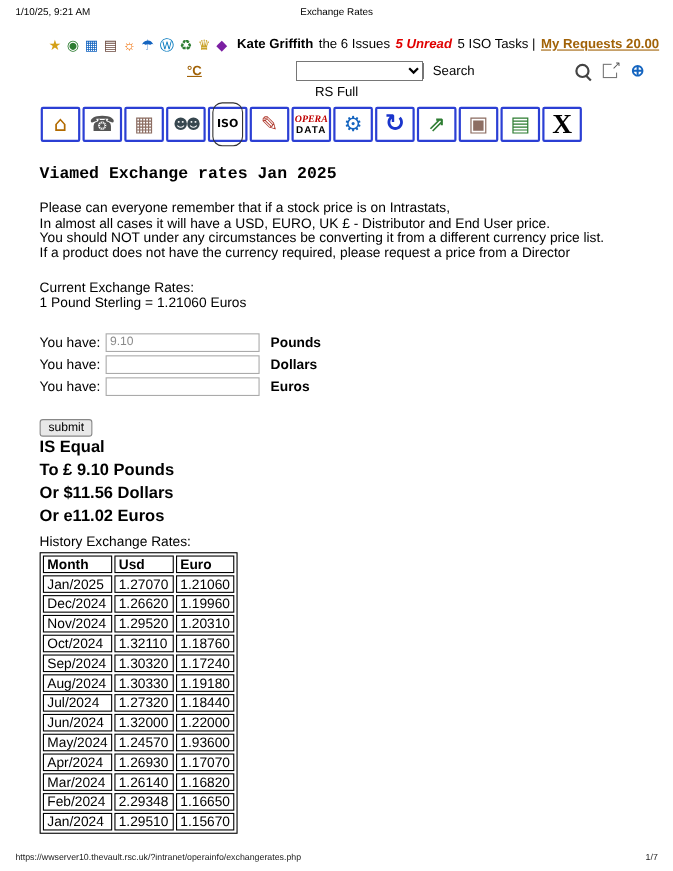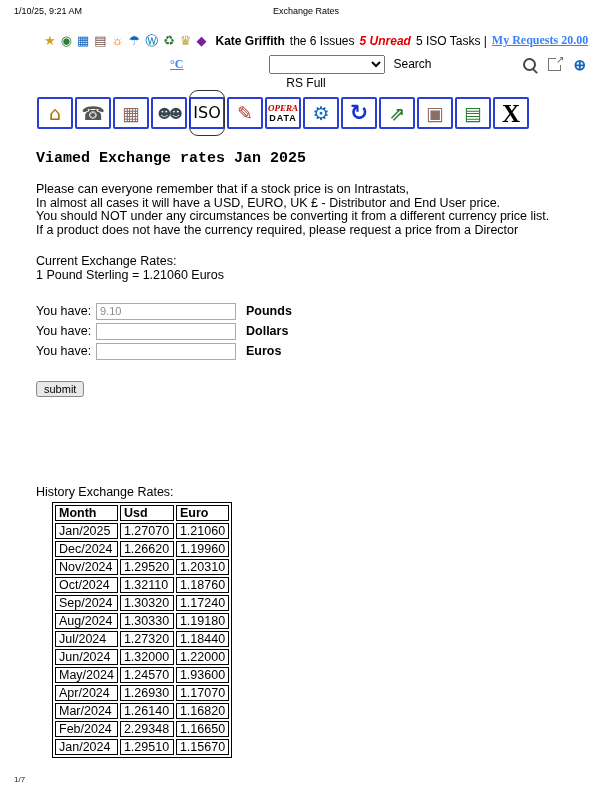--- a/index.html
+++ b/index.html
@@ -17,21 +17,21 @@
   .print-footer{position:absolute;bottom:8px;left:14px;right:14px;display:flex;justify-content:space-between;font-size:8px;color:#222;}
 
   
   .topbar{position:absolute;top:33px;left:44px;right:10px;font-size:12px;display:flex;align-items:center;gap:5px;white-space:nowrap;}
   .topbar .ti{font-size:13px;line-height:1;}
   .ti.c0{color:#d4a017}.ti.c1{color:#2e7d32}.ti.c2{color:#1565c0}.ti.c3{color:#6d4c41}
   .ti.c4{color:#ef6c00}.ti.c5{color:#1565c0}.ti.c6{color:#0277bd}.ti.c7{color:#2e7d32}
   .ti.c8{color:#c9a227}.ti.c9{color:#7b1fa2}
   .topbar b{margin-left:4px;}
   .unread{color:#e00000;font-style:italic;font-weight:bold;}
-  a.link{color:#3b82f6;text-decoration:underline;cursor:pointer;font-weight:bold;font-family:Liberation Serif, serif;}
+  a.link{color:#a16207;text-decoration:underline;cursor:pointer;font-weight:bold;}
 
   
   .row2{position:absolute;top:53px;left:0;right:0;height:22px;display:flex;align-items:center;font-size:12px;}
   .row2 .temp{margin-left:170px;}
   .row2 select{margin-left:86px;width:116px;height:19px;font-size:12px;}
   .row2 .search-label{margin-left:8px;}
   .row2 .spacer{flex:1;}
   .row2-icons{display:flex;gap:12px;align-items:center;margin-right:26px;}
   .lens{position:relative;width:9px;height:9px;border:2px solid #444;border-radius:50%;display:inline-block;}
   .lens::after{content:"";position:absolute;width:2px;height:6px;background:#444;left:9px;top:8px;transform:rotate(-45deg);}
@@ -43,21 +43,21 @@
 
   
   .toolbar{position:absolute;top:97px;left:37px;display:flex;gap:2px;}
   .tbtn{width:36px;height:32px;border:2px solid #2b3fd4;background:#fff;display:flex;flex-direction:column;
         align-items:center;justify-content:center;cursor:pointer;padding:0;border-radius:2px;}
   .tbtn .g{font-size:19px;line-height:1;font-family:"DejaVu Sans", sans-serif;}
   .tbtn:nth-child(1) .g{color:#b26a00;}
   .tbtn:nth-child(2) .g{color:#555;}
   .tbtn:nth-child(3) .g{color:#8d6e63;}
   .tbtn:nth-child(4) .g{color:#37474f;font-size:13px;letter-spacing:-2px;}
-  .tbtn:nth-child(5) .g{font-size:16px;font-weight:normal;border:1px solid #333;border-radius:9px;padding:14px 3px;color:#000;}
+  .tbtn:nth-child(5) .g{font-size:10px;font-weight:bold;border:1px solid #333;border-radius:9px;padding:14px 3px;color:#000;}
   .tbtn:nth-child(6) .g{color:#b03a2e;}
   .tbtn:nth-child(7) .g{color:#c00000;font-size:9px;font-weight:bold;font-style:italic;font-family:"Liberation Serif", serif;}
   .tbtn:nth-child(7) .g2{color:#000;font-size:9px;letter-spacing:1px;font-weight:bold;}
   .tbtn:nth-child(8) .g{color:#1565c0;}
   .tbtn:nth-child(9) .g{color:#1a35cc;font-weight:bold;font-size:22px;}
   .tbtn:nth-child(10) .g{color:#2e7d32;font-weight:bold;}
   .tbtn:nth-child(11) .g{color:#8d6e63;}
   .tbtn:nth-child(12) .g{color:#2e7d32;}
   .tbtn:nth-child(13) .g{color:#000;font-size:25px;font-weight:900;font-family:"Liberation Serif", serif;}
 
@@ -71,21 +71,21 @@
   .form-row .lbl{width:60px;}
   .amt{width:132px;height:13px;border:1px solid #aaa;font-size:11px;color:#8a8a8a;padding:1px 3px;margin-right:10px;
        font-family:"Liberation Sans", sans-serif;}
   .cur{font-weight:bold;}
   .submit{margin-top:20px;font-size:11px;padding:1px 7px;border:1px solid #888;background:#e8e8e8;border-radius:3px;
           font-family:"Liberation Sans", sans-serif;cursor:pointer;}
 
   .result{position:absolute;top:396px;left:36px;font-size:15px;font-weight:bold;line-height:21px;}
 
   .history{position:absolute;top:485px;left:36px;font-size:12.5px;}
-  .history table{margin-top:3px;border-collapse:separate;border-spacing:2px;border:1px solid #000;margin-left:16px;}
+  .history table{margin-top:3px;border-collapse:separate;border-spacing:2px;border:1px solid #000;}
   .history th,.history td{border:1px solid #000;padding:0 3px;height:14px;font-size:12.5px;text-align:left;}
   .history th{font-weight:bold;}
   .history th:nth-child(1){width:52px;}
   .history th:nth-child(2){width:46px;}
   .history th:nth-child(3){width:40px;}
 </style>
 </head>
 <body>
 
 <div class="page">
@@ -197,20 +197,26 @@
       <span class="cur">Dollars</span>
     </div>
     <div class="form-row">
       <span class="lbl">You have:</span>
       <input class="amt" type="text" value="" style="">
       <span class="cur">Euros</span>
     </div>
     <button class="submit">submit</button>
   </div>
 
+  <div class="result">
+    <div>IS Equal</div>
+    <div>To £ 9.10 Pounds</div>
+    <div>Or $11.56 Dollars</div>
+    <div>Or e11.02 Euros</div>
+  </div>
 
   <div class="history">
     <div>History Exchange Rates:</div>
     <table>
       <thead>
         <tr>
           <th>Month</th>
           <th>Usd</th>
           <th>Euro</th>
         </tr>
@@ -279,16 +285,17 @@
         <tr>
             <td>Jan/2024</td>
             <td>1.29510</td>
             <td>1.15670</td>
           </tr>
       </tbody>
     </table>
   </div>
 
   <div class="print-footer">
+    <span>https://wwserver10.thevault.rsc.uk/?intranet/operainfo/exchangerates.php</span>
     <span>1/7</span>
   </div>
 
 </div>
 
 </body></html>

